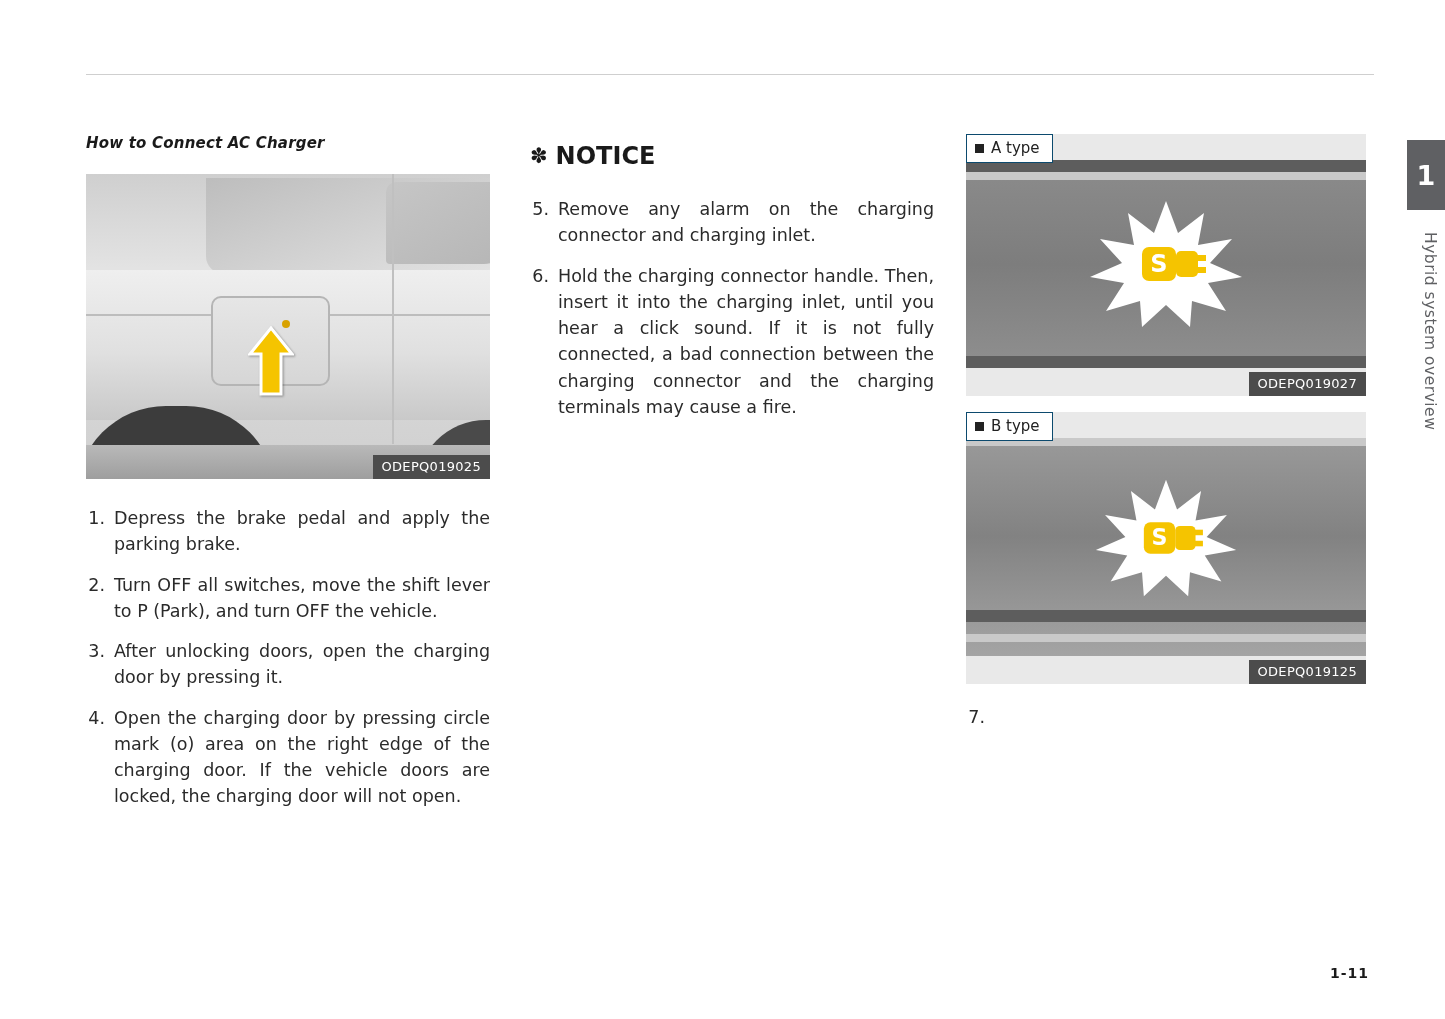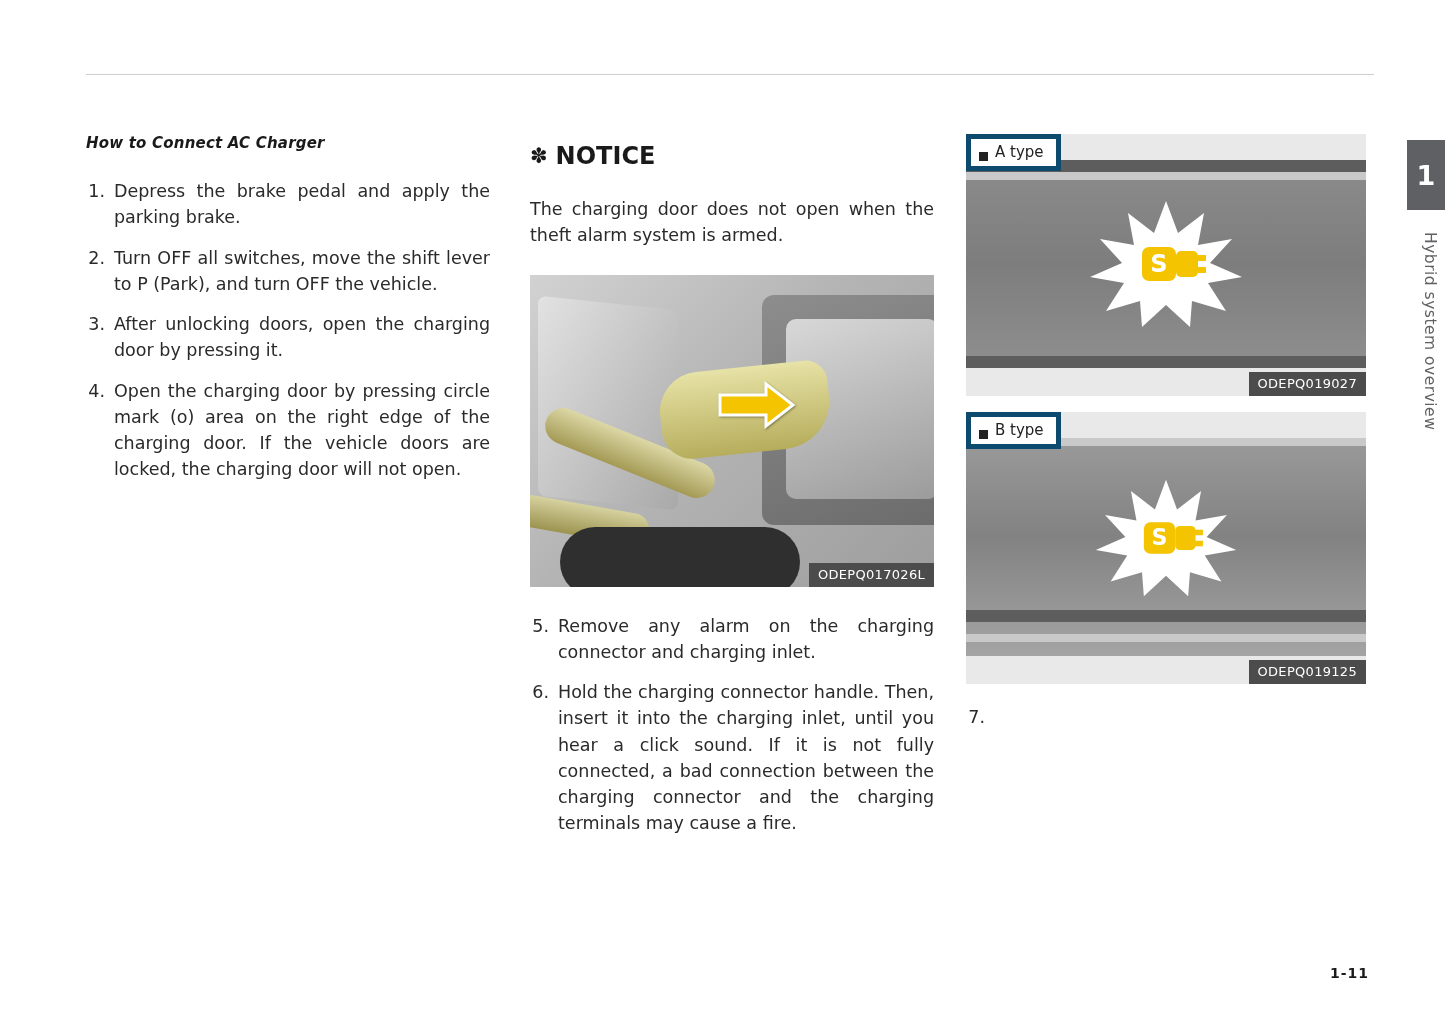--- a/index.html
+++ b/index.html
@@ -216,25 +216,25 @@
   
   .cluster {
     position: relative;
     width: 100%;
     background:#e9e9e9;
     overflow:hidden;
   }
   .cluster-type {
     position:absolute; left:0; top:0;
     background:#fff;
-    border:5px solid #0c4a6e;
+    border:1px solid #0c4a6e;
     padding: 4px 12px 5px 8px;
     font-size: 15px;
     z-index: 4;
-    display:flex; align-items:flex-end; gap:7px;
+    display:flex; align-items:center; gap:7px;
   }
   .sq { width:9px; height:9px; background:#222; display:inline-block;}
   .cluster-screen {
     position:absolute; left:0; top:26px; right:0; bottom:28px;
     background: linear-gradient(180deg,#8c8c8c 0%, #7d7d7d 50%, #8f8f8f 100%);
   }
   .cluster-bar-dark {
     position:absolute; left:0; width:100%; height:12px; background:#5d5d5d;
   }
   .cluster-bar-light {
@@ -290,20 +290,40 @@
 
   <div class="top-rule"></div>
 
   <div class="side-tab">1</div>
   <div class="side-label">Hybrid system overview</div>
 
   <div class="col col1">
 
     <h2 class="heading">How to Connect AC Charger</h2>
 
+    <div class="figure" id="fig-car">
+      <div class="sky"></div>
+      <div class="body-upper"></div>
+      <div class="roofline"></div>
+      <div class="window"></div>
+      <div class="panel"></div>
+      <div class="crease"></div>
+      <div class="door-line"></div>
+      <div class="charge-door"></div>
+      <div class="circle-mark"></div>
+      <div class="wheel"></div>
+      <div class="wheel2"></div>
+      <div class="ground"></div>
+
+      <svg class="arrow-shape" style="left:162px; top:152px;" width="46" height="72" viewBox="0 0 46 72">
+        <polygon points="23,2 44,28 33,28 33,68 13,68 13,28 2,28" fill="#f5c400" stroke="#ffffff" stroke-width="3"></polygon>
+      </svg>
+
+      <div class="fig-cap">ODEPQ019025</div>
+    </div>
 
     <ol class="steps">
       <li>
         <span class="num">1.</span>
         <span class="txt">Depress the brake pedal and apply the parking brake.</span>
       </li>
       <li>
         <span class="num">2.</span>
         <span class="txt">Turn OFF all switches, move the shift lever to P (Park), and turn OFF the vehicle.</span>
       </li>
@@ -318,38 +338,21 @@
     </ol>
   </div>
 
   <div class="col col2">
 
     <div class="notice-head">
       <span class="notice-star">✽</span>
       <span>NOTICE</span>
     </div>
 
-    <div class="notice-body">The charging door does not open when the theft alarm system is armed.</div>
-
-    <div class="figure" id="fig-connector">
-      <div class="bg"></div>
-      <div class="door-open"></div>
-      <div class="inlet-housing"></div>
-      <div class="inlet-inner"></div>
-      <div class="cable2"></div>
-      <div class="cable"></div>
-      <div class="handle"></div>
-      <div class="tire"></div>
-
-      <svg class="arrow-shape" style="left:188px; top:106px;" width="78" height="48" viewBox="0 0 78 48">
-        <polygon points="2,14 48,14 48,3 75,24 48,45 48,34 2,34" fill="#f5c400" stroke="#ffffff" stroke-width="3"></polygon>
-      </svg>
-
-      <div class="fig-cap">ODEPQ017026L</div>
-    </div>
+
 
     <ol class="steps">
       <li>
         <span class="num">5.</span>
         <span class="txt">Remove any alarm on the charging connector and charging inlet.</span>
       </li>
       <li>
         <span class="num">6.</span>
         <span class="txt">Hold the charging connector handle. Then, insert it into the charging inlet, until you hear a click sound. If it is not fully connected, a bad connection between the charging connector and the charging terminals may cause a fire.</span>
       </li>

